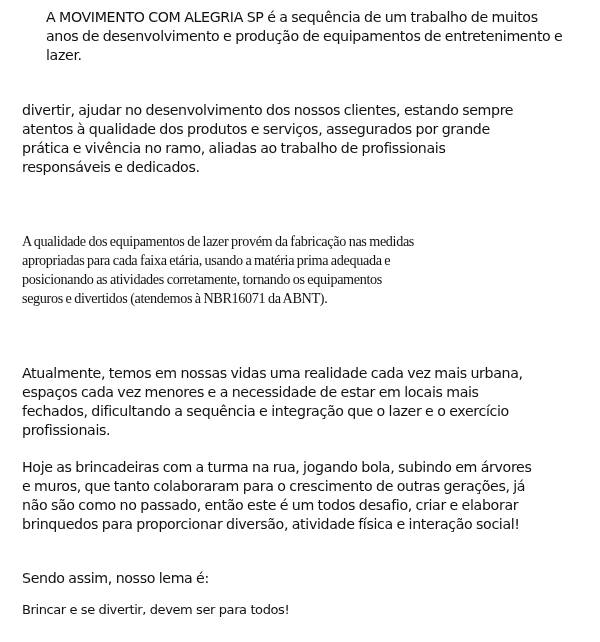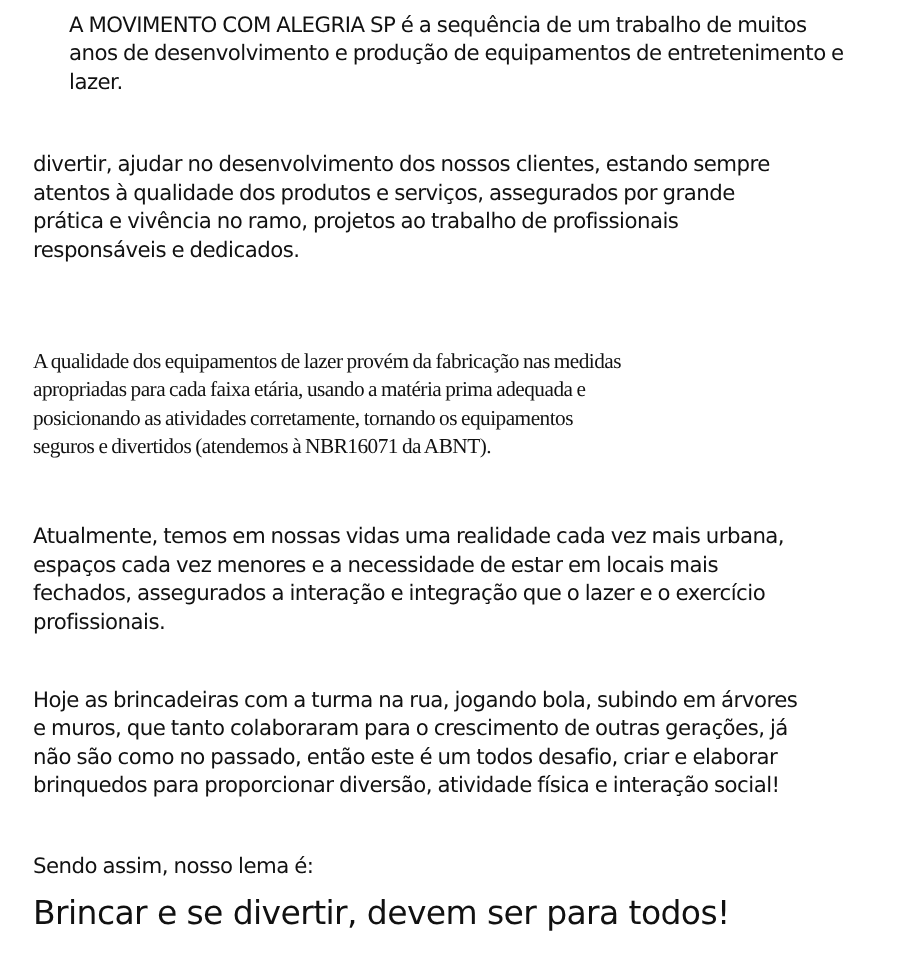--- a/index.html
+++ b/index.html
@@ -31,56 +31,56 @@
       letter-spacing: -0.35px;
       word-spacing: -0.5px;
     }
     .para .line {
       display: block;
       white-space: nowrap;
     }
     .motto {
       position: absolute;
       left: 0;
-      font-size: 22px;
+      font-size: 13px;
       line-height: 24px;
       margin: 0;
       letter-spacing: -0.4px;
       white-space: nowrap;
     }
   </style>
 </head>
 <body>
 
 <div class="content">
 
   <p class="para" style="top:8px;margin-left:24px;">
     <span class="line">A MOVIMENTO COM ALEGRIA SP é a sequência de um trabalho de muitos</span>
     <span class="line">anos de desenvolvimento e produção de equipamentos de entretenimento e</span>
     <span class="line">lazer.</span>
   </p>
 
   <p class="para" style="top:101px;">
     <span class="line">divertir, ajudar no desenvolvimento dos nossos clientes, estando sempre</span>
     <span class="line">atentos à qualidade dos produtos e serviços, assegurados por grande</span>
-    <span class="line">prática e vivência no ramo, projetos ao trabalho de profissionais</span>
+    <span class="line">prática e vivência no ramo, aliadas ao trabalho de profissionais</span>
     <span class="line">responsáveis e dedicados.</span>
   </p>
 
   <p class="para" style="top:232px;font-family:Liberation Serif, serif;">
     <span class="line">A qualidade dos equipamentos de lazer provém da fabricação nas medidas</span>
     <span class="line">apropriadas para cada faixa etária, usando a matéria prima adequada e</span>
     <span class="line">posicionando as atividades corretamente, tornando os equipamentos</span>
     <span class="line">seguros e divertidos (atendemos à NBR16071 da ABNT).</span>
   </p>
 
-  <p class="para" style="top:349px;">
+  <p class="para" style="top:364px;">
     <span class="line">Atualmente, temos em nossas vidas uma realidade cada vez mais urbana,</span>
     <span class="line">espaços cada vez menores e a necessidade de estar em locais mais</span>
-    <span class="line">fechados, assegurados a interação e integração que o lazer e o exercício</span>
+    <span class="line">fechados, dificultando a sequência e integração que o lazer e o exercício</span>
     <span class="line">profissionais.</span>
   </p>
 
   <p class="para" style="top:458px;">
     <span class="line">Hoje as brincadeiras com a turma na rua, jogando bola, subindo em árvores</span>
     <span class="line">e muros, que tanto colaboraram para o crescimento de outras gerações, já</span>
     <span class="line">não são como no passado, então este é um todos desafio, criar e elaborar</span>
     <span class="line">brinquedos para proporcionar diversão, atividade física e interação social!</span>
   </p>
 

